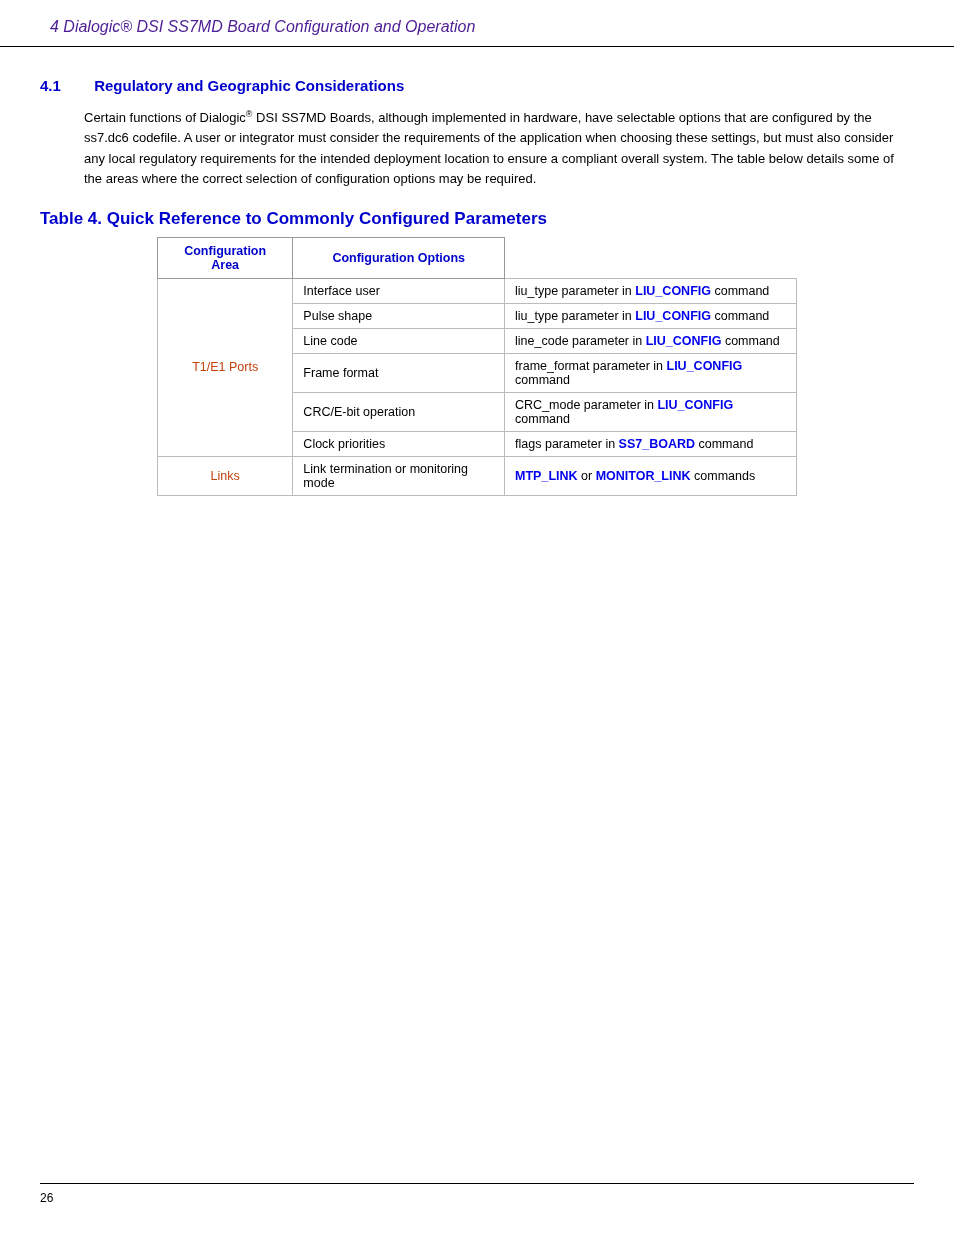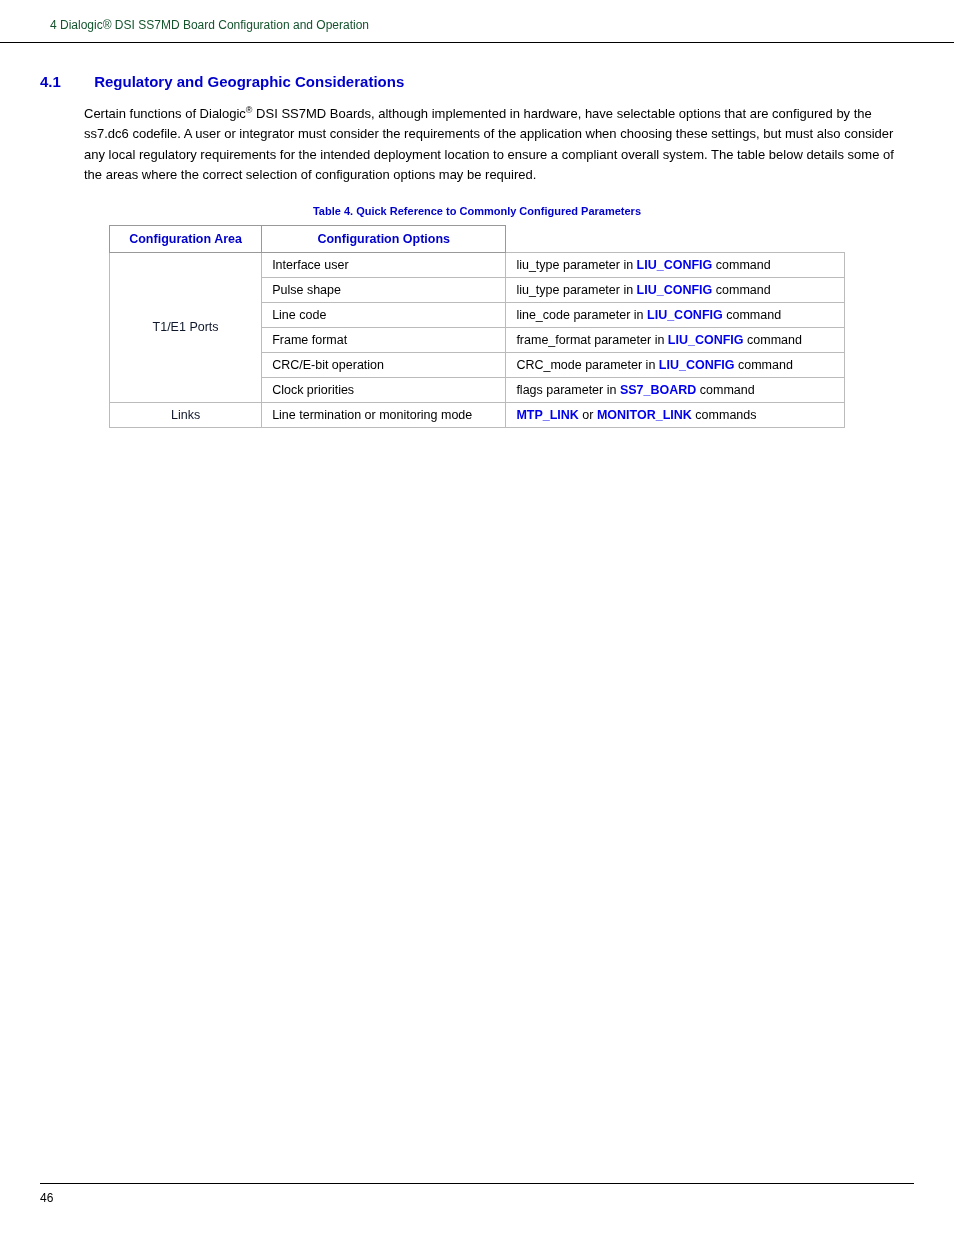--- a/index.html
+++ b/index.html
@@ -20,23 +20,24 @@
     }
     
     .header {
       display: flex;
       align-items: center;
       padding: 18px 40px 10px 40px;
       border-bottom: 1.5px solid #000;
       margin-bottom: 0;
     }
     .header-subtitle {
-      font-size: 12px;
-      color: #14532d;
+      font-size: 16px;
+      color: #4c1d95;
       margin-left: 10px;
+      font-style: italic;
     }
     
     .content {
       padding: 30px 40px 40px 40px;
     }
     
     .section-heading {
       color: #0000cc;
       font-weight: bold;
       font-size: 15px;
@@ -49,51 +50,50 @@
     
     .body-text {
       font-size: 13px;
       line-height: 1.55;
       margin-bottom: 20px;
       color: #000;
       margin-left: 44px;
     }
     
     .table-caption {
-      text-align: center;
       font-weight: bold;
       color: #0000cc;
-      font-size: 11px;
+      font-size: 17px;
       margin-bottom: 8px;
     }
     
     .config-table {
       border-collapse: collapse;
-      width: 736px;
+      width: 640px;
       margin: 0 auto 30px auto;
       font-size: 12.5px;
     }
     .config-table th {
       background: #fff;
       color: #0000cc;
       font-weight: bold;
       border: 1px solid #999;
       padding: 6px 12px;
       text-align: center;
     }
     .config-table td {
       border: 1px solid #bbb;
       padding: 5px 10px;
       vertical-align: middle;
       color: #000;
     }
     .config-table td.area-label {
       text-align: center;
       font-weight: normal;
-      color: #0f172a;
+      color: #c2410c;
     }
     .link-text {
       color: #0000ee;
       text-decoration: none;
       font-weight: bold;
     }
     
     .footer {
       position: absolute;
       bottom: 30px;
@@ -178,25 +178,25 @@
           <td>CRC_mode parameter in <a class="link-text">LIU_CONFIG</a> command</td>
         </tr>
 
         <tr>
           <td>Clock priorities</td>
           <td>flags parameter in <a class="link-text">SS7_BOARD</a> command</td>
         </tr>
 
         <tr>
           <td class="area-label">Links</td>
-          <td>Line termination or monitoring mode</td>
+          <td>Link termination or monitoring mode</td>
           <td><a class="link-text">MTP_LINK</a> or <a class="link-text">MONITOR_LINK</a> commands</td>
         </tr>
       </tbody>
     </table>
 
   </div>
 
   <div class="footer">
-    <span class="footer-page">46</span>
+    <span class="footer-page">26</span>
   </div>
 
 </div>
 
 </body></html>

